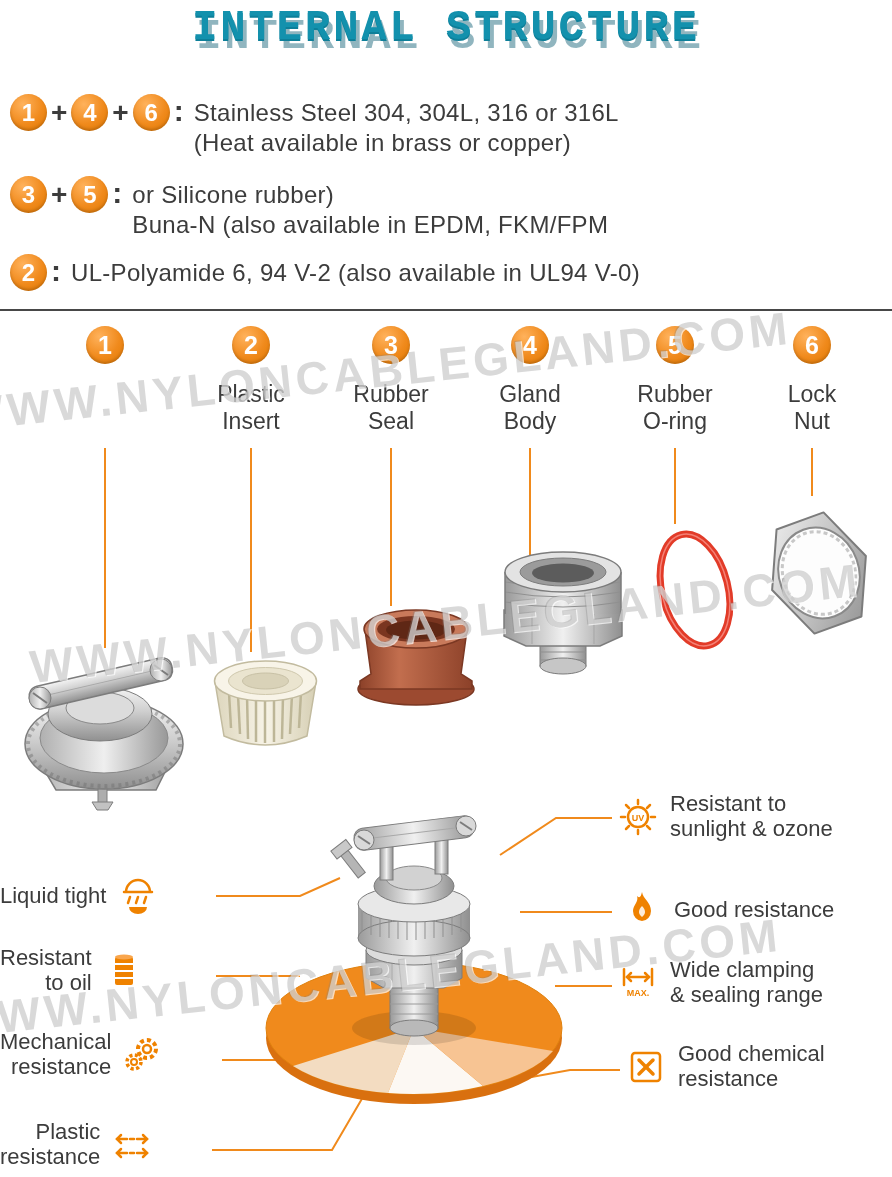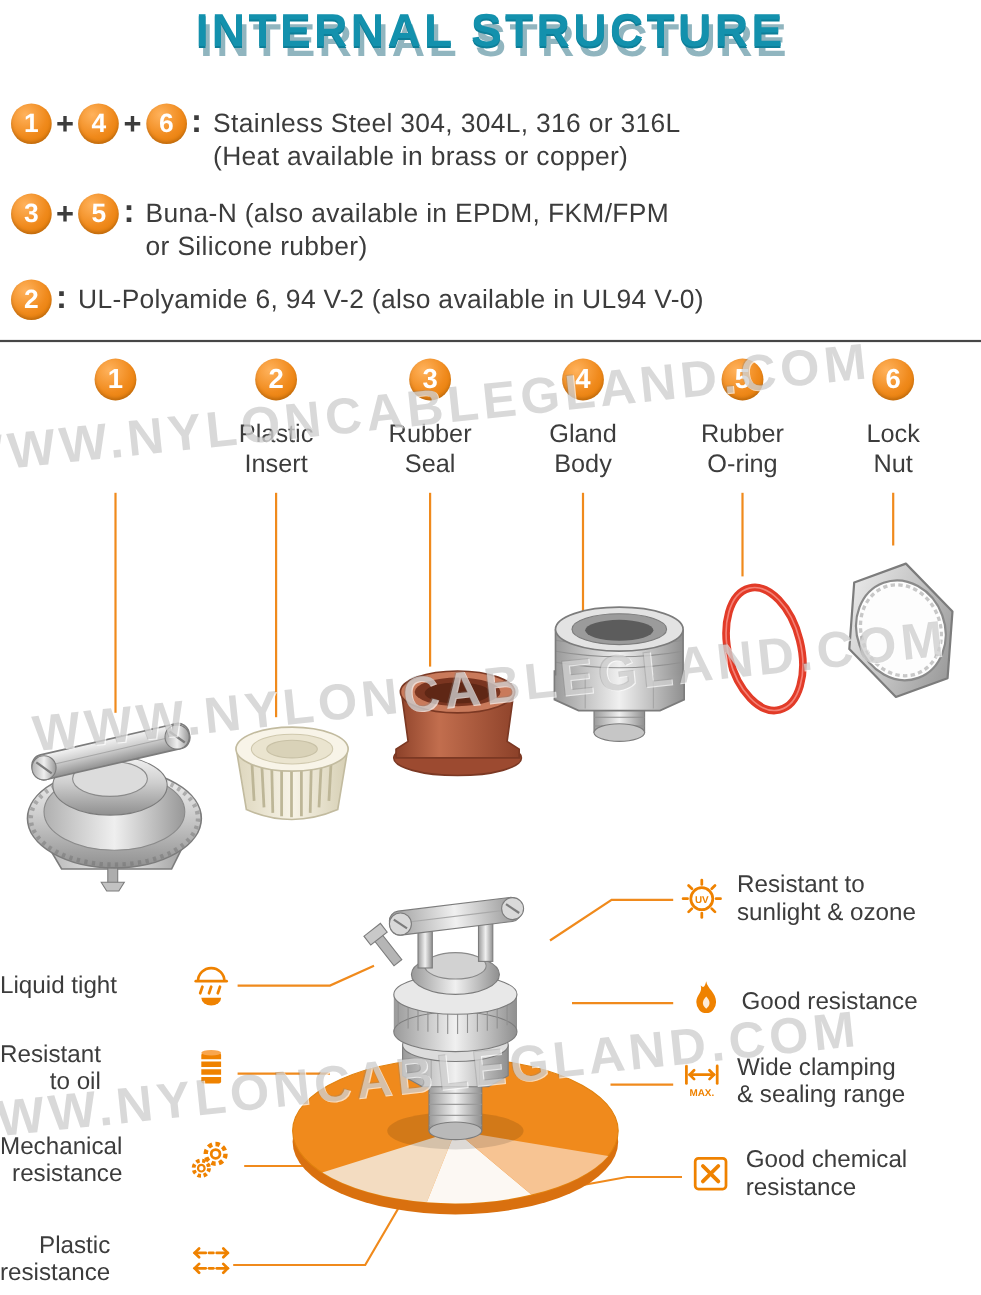--- a/index.html
+++ b/index.html
@@ -5,41 +5,42 @@
   * { margin:0; padding:0; box-sizing:border-box; }
   html,body { background:#ffffff; }
   .page {
     position:relative; width:892px; height:1177px; background:#ffffff;
     font-family:"Liberation Sans", sans-serif; overflow:hidden; color:#3c3c3c;
   }
   .title {
     position:absolute; top:4px; left:0; width:100%; text-align:center;
     font-size:42px; font-weight:bold; letter-spacing:3px; color:#1391ad;
     text-shadow: 0 2px 0 #0d7f99, 4px 9px 0 rgba(9,92,112,0.45);
+    font-family: Liberation Mono, monospace;
   }
   .badge {
     display:inline-flex; align-items:center; justify-content:center;
     width:37px; height:37px; border-radius:50%;
     background:radial-gradient(circle at 35% 28%, #ffb25c, #f08a1c 55%, #e07800);
     color:#fff; font-size:24px; font-weight:bold; flex:0 0 auto;
     box-shadow: inset 0 -2px 3px rgba(0,0,0,0.18);
   }
   .badge-lg { width:38px; height:38px; font-size:25px; }
   .mat-row { position:absolute; left:10px; display:flex; align-items:flex-start; }
   .plus { font-size:28px; font-weight:bold; margin:3px 4px 0; }
   .colon { font-size:30px; font-weight:bold; margin:0 10px 0 4px; }
   .mat-text { font-size:24px; line-height:1.25; padding-top:4px; letter-spacing:0.3px; }
   .separator { position:absolute; top:309px; left:0; width:892px; height:2px; background:#474747; }
   .part-col { position:absolute; top:326px; width:150px; display:flex; flex-direction:column; align-items:center; }
   .part-label { margin-top:17px; font-size:23px; text-align:center; line-height:1.18; }
   .lines-overlay { position:absolute; left:0; top:0; z-index:1; }
   .part-img { position:absolute; z-index:2; }
   .feature { position:absolute; z-index:4; display:flex; align-items:center; gap:10px; }
   .feature .txt { font-size:22px; line-height:1.12; }
-  .feature-left { left:0; width:214px; justify-content:space-between; text-align:right; }
+  .feature-left { left:0; width:214px; justify-content:flex-start; text-align:right; }
   .icon { width:44px; height:44px; flex:0 0 auto; }
   .watermark {
     position:absolute; z-index:6; font-weight:bold; font-size:46px; letter-spacing:4px;
     color:rgba(128,128,128,0.30); white-space:nowrap; pointer-events:none;
     text-shadow:1px 1px 0 rgba(255,255,255,0.7); transform:rotate(-6deg);
     transform-origin:left center;
   }
 </style>
 </head>
 <body>
@@ -81,22 +82,22 @@
         <div>Stainless Steel 304, 304L, 316 or 316L</div>
         <div>(Heat available in brass or copper)</div>
       </div>
     </div>
     <div class="mat-row" style="top:176px">
       <span class="badge">3</span>
       <span class="plus">+</span>
       <span class="badge">5</span>
       <span class="colon">:</span>
       <div class="mat-text">
+        <div>or Silicone rubber)</div>
         <div>Buna-N (also available in EPDM, FKM/FPM</div>
-        <div>or Silicone rubber)</div>
       </div>
     </div>
     <div class="mat-row" style="top:254px">
       <span class="badge">2</span>
       <span class="colon">:</span>
       <div class="mat-text">
         <div>UL-Polyamide 6, 94 V-2 (also available in UL94 V-0)</div>
       </div>
     </div>
   </section>

